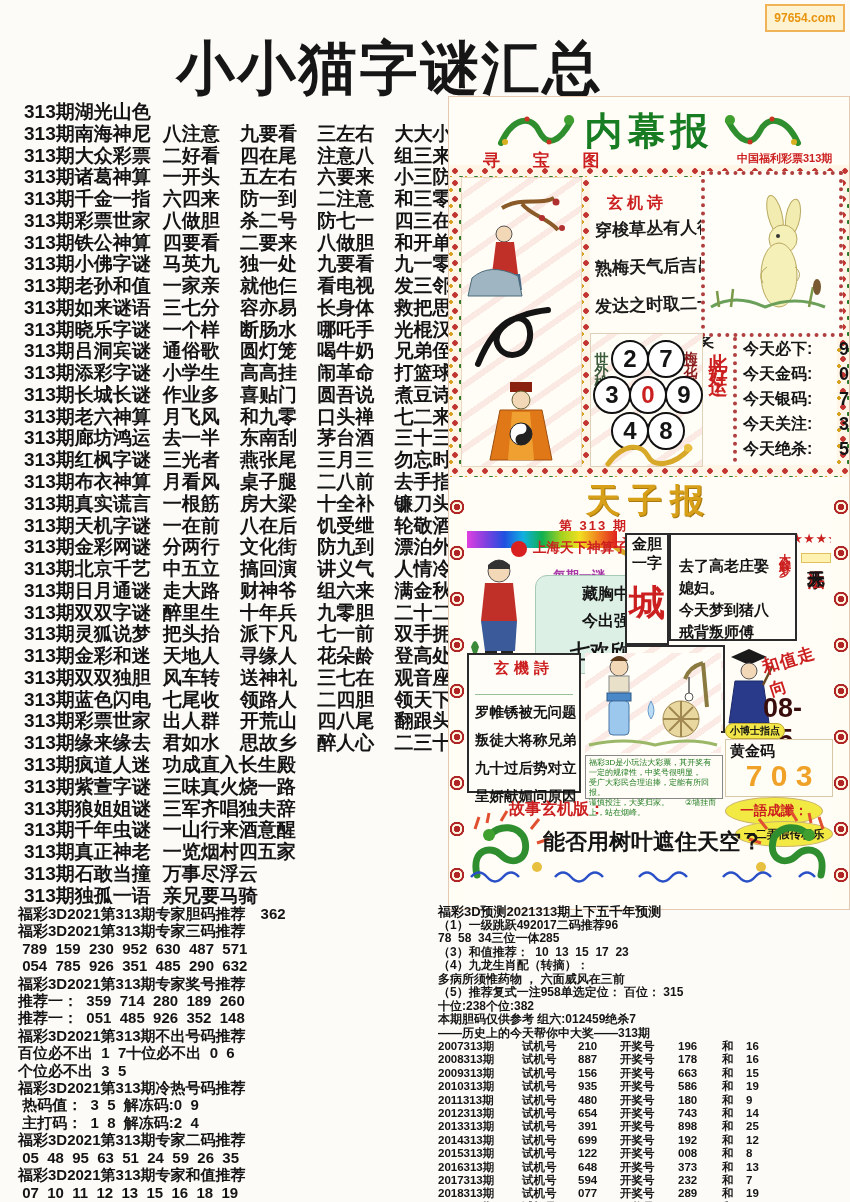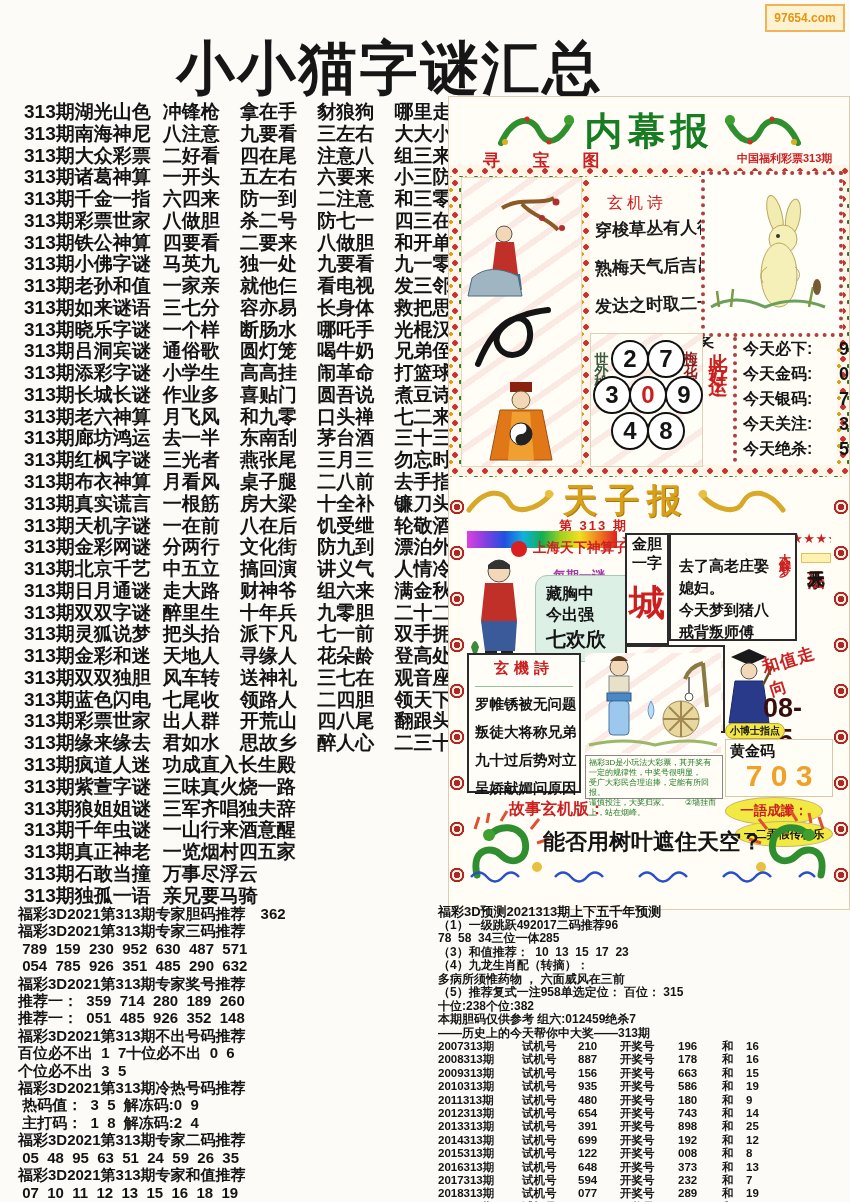--- a/index.html
+++ b/index.html
@@ -55,21 +55,20 @@
 <body>
 
 <div class="abs wm">97654.com</div>
 
 <div class="abs title">小小猫字谜汇总</div>
 
 <div class="abs riddles">
 
     <div class="rrow">
       <span class="pfx">313期湖光山色</span>
-      <span class="phr">冲锋枪 拿在手 豺狼狗 哪里走</span>
     </div>
 
     <div class="rrow">
       <span class="pfx">313期南海神尼</span>
       <span class="phr">八注意 九要看 三左右 大大小</span>
     </div>
 
     <div class="rrow">
       <span class="pfx">313期大众彩票</span>
       <span class="phr">二好看 四在尾 注意八 组三来</span>
@@ -323,21 +322,21 @@
         <rect x="48" y="6" width="22" height="10" fill="#8a2010"></rect>
         <circle cx="59" cy="24" r="9" fill="#f3d8b8" stroke="#663"></circle>
         <path d="M38 34 L80 34 L90 84 L28 84 Z" fill="#e07818" stroke="#a05010"></path>
         <path d="M50 36 L68 36 L72 84 L46 84 Z" fill="#f0a030"></path>
         <circle cx="59" cy="58" r="11" fill="#fff" stroke="#222"></circle>
         <path d="M59 47 A11 11 0 0 1 59 69 A5.5 5.5 0 0 1 59 58 A5.5 5.5 0 0 0 59 47" fill="#222"></path>
       </svg>
     </span>
   </div>
 
-  <div class="abs red" style="top:96px;left:158px;font-size:16px;font-weight:400;letter-spacing:4px;">玄机诗</div>
+  <div class="abs red" style="top:96px;left:158px;font-size:16px;font-weight:700;letter-spacing:4px;">玄机诗</div>
   <div class="abs" style="top:120px;left:146px;width:122px;display:flex;flex-direction:column;gap:15px;">
 
   <div class="poemline">穿梭草丛有人行</div>
       <div class="poemline">熟梅天气后吉昌</div>
       <div class="poemline">发达之时取二一</div>
       <div class="poemline">八点三十才开奖</div>
     </div>
 
   <div class="abs" style="top:74px;left:252px;width:134px;height:158px;border:4px dotted #b04040;background:#fffef8;">
     <span>
@@ -393,21 +392,21 @@
 
       <div class="todayrow">
         <span>今天绝杀:</span>
         <span style="font-size:18px;">5</span>
       </div>
     </div>
 
   <div class="abs medal" style="top:388px;left:0;width:16px;height:424px;"></div>
   <div class="abs medal" style="top:388px;left:384px;width:16px;height:424px;"></div>
 
-  <div class="abs" style="top:386px;left:16px;width:368px;height:36px;display:flex;align-items:center;justify-content:flex-start;gap:8px;">
+  <div class="abs" style="top:386px;left:16px;width:368px;height:36px;display:flex;align-items:center;justify-content:center;gap:8px;flex-direction:column;">
     <span>
       <svg width="90" height="30" viewBox="0 0 90 30">
           <path d="M4 24 C20 2,38 4,44 16 C50 28,70 26,86 8" stroke="#d8a829" stroke-width="5" fill="none" stroke-linecap="round"></path>
           <circle cx="84" cy="8" r="4" fill="#e8c040"></circle>
         </svg>
     </span>
     <span class="gold" style="font-size:34px;font-weight:900;letter-spacing:8px;text-shadow:1px 1px 0 #a87810;">天子报</span>
     <span>
       <svg width="90" height="30" viewBox="0 0 90 30">
           <path d="M86 24 C70 2,52 4,46 16 C40 28,20 26,4 8" stroke="#d8a829" stroke-width="5" fill="none" stroke-linecap="round"></path>
@@ -433,21 +432,21 @@
     <svg width="62" height="110" viewBox="0 0 62 110">
       <circle cx="34" cy="16" r="11" fill="#f3d8b8" stroke="#555"></circle>
       <path d="M23 10 Q34 0 45 10 L45 14 L23 14 Z" fill="#333"></path>
       <path d="M20 28 L48 28 L52 66 L16 66 Z" fill="#c03028"></path>
       <path d="M16 66 L52 66 L50 96 L20 96 Z" fill="#3a5a9a"></path>
       <rect x="20" y="96" width="12" height="8" fill="#222"></rect>
         <rect x="36" y="96" width="12" height="8" fill="#222"></rect>
       <path d="M6 92 Q10 80 14 92 L10 104 Z" fill="#3a8a3a"></path>
     </svg>
   </span>
-  <div class="abs" style="top:478px;left:86px;width:84px;background:#ddf0e6;border:1px solid #a8c8b8;border-radius:12px;padding:8px 10px;display:flex;flex-direction:column;">
+  <div class="abs" style="top:478px;left:86px;width:84px;background:#ddf0e6;border:1px solid #a8c8b8;border-radius:12px;padding:8px 10px;display:flex;flex-direction:column;gap:6px;align-items:flex-end;">
 
   <div style="font-size:16px;font-weight:800;">藏胸中</div>
       <div style="font-size:16px;font-weight:800;">今出强</div>
       <div style="font-size:20px;font-weight:700;">七欢欣</div>
     </div>
 
   <div class="abs box" style="top:436px;left:176px;width:40px;height:108px;text-align:center;">
     <div style="font-size:15px;font-weight:900;">金胆</div>
     <div style="font-size:15px;font-weight:900;">一字</div>
     <div class="red" style="font-size:36px;font-weight:900;margin-top:6px;">城</div>
@@ -492,21 +491,21 @@
         <path d="M10 36 L38 36 L44 78 L4 78 Z" fill="#2a3a8a" stroke="#1a2a6a"></path>
         <line x1="38" y1="40" x2="48" y2="20" stroke="#6a4a20" stroke-width="2.5"></line>
       </svg>
     </span>
     <div class="abs red" style="top:6px;left:40px;font-size:17px;font-weight:900;transform:rotate(-18deg);letter-spacing:1px;">和值走向</div>
     <div class="abs" style="top:52px;left:38px;font-size:27px;font-weight:900;color:#3a0d0d;">08-15</div>
     <div class="abs" style="top:82px;left:0px;font-size:10px;font-weight:800;background:#f2e648;border-radius:8px;padding:0 4px;border:1px solid #c0a830;">小博士指点</div>
   </div>
 
   <div class="abs box" style="top:556px;left:18px;width:114px;height:140px;box-sizing:border-box;padding:4px 6px;">
-    <div class="red" style="font-size:15px;font-weight:900;text-align:center;letter-spacing:5px;border-bottom:1px solid #9ac09a;padding-bottom:8px;">玄機詩</div>
+    <div class="red" style="font-size:15px;font-weight:900;text-align:center;letter-spacing:5px;border-bottom:1px solid #9ac09a;padding-bottom:16px;">玄機詩</div>
     <div style="display:flex;flex-direction:column;gap:9px;margin-top:8px;">
 
     <div style="font-size:14.5px;font-weight:800;white-space:nowrap;">罗帷锈被无问题</div>
         <div style="font-size:14.5px;font-weight:800;white-space:nowrap;">叛徒大将称兄弟</div>
         <div style="font-size:14.5px;font-weight:800;white-space:nowrap;">九十过后势对立</div>
         <div style="font-size:14.5px;font-weight:800;white-space:nowrap;">呈娇献媚问原因</div>
       </div>
   </div>
 
   <div class="abs wstripe" style="top:556px;left:136px;width:136px;height:100px;background-color:#fffef8;">

